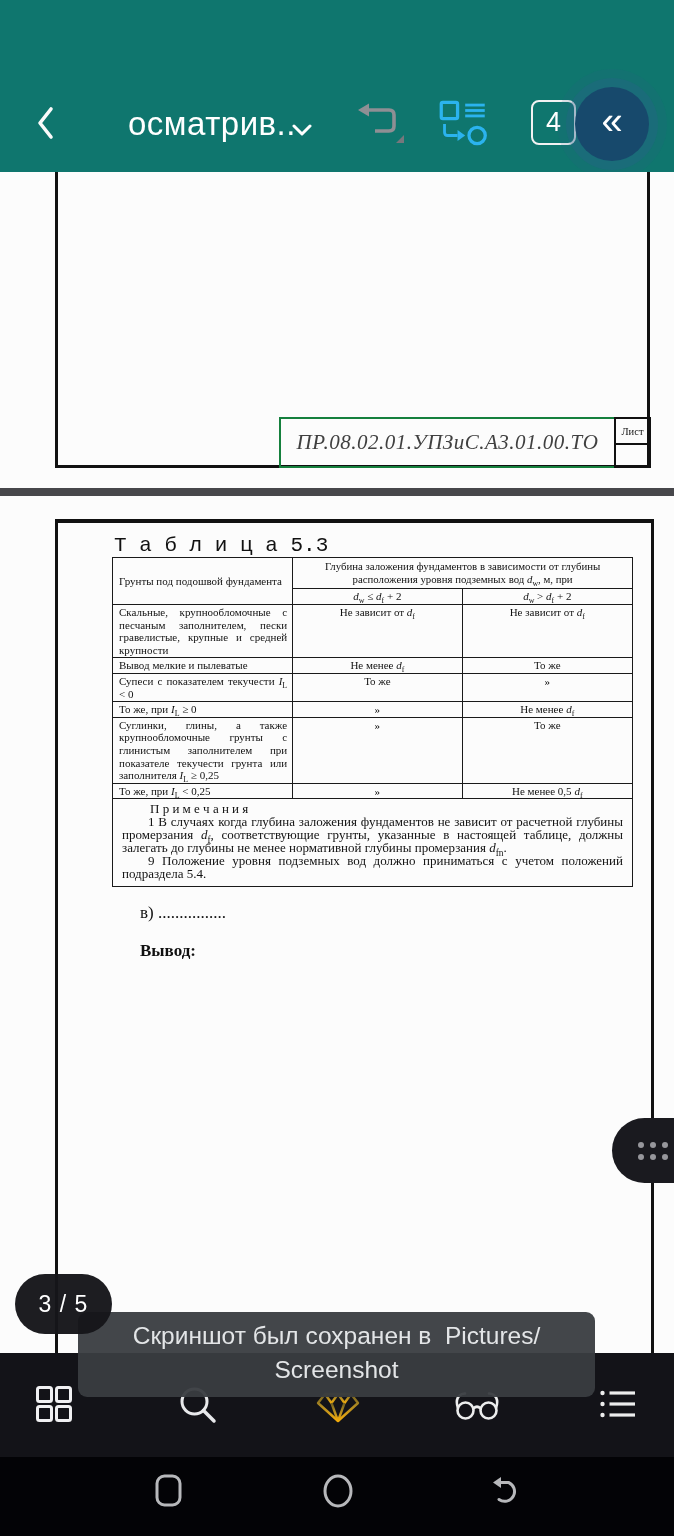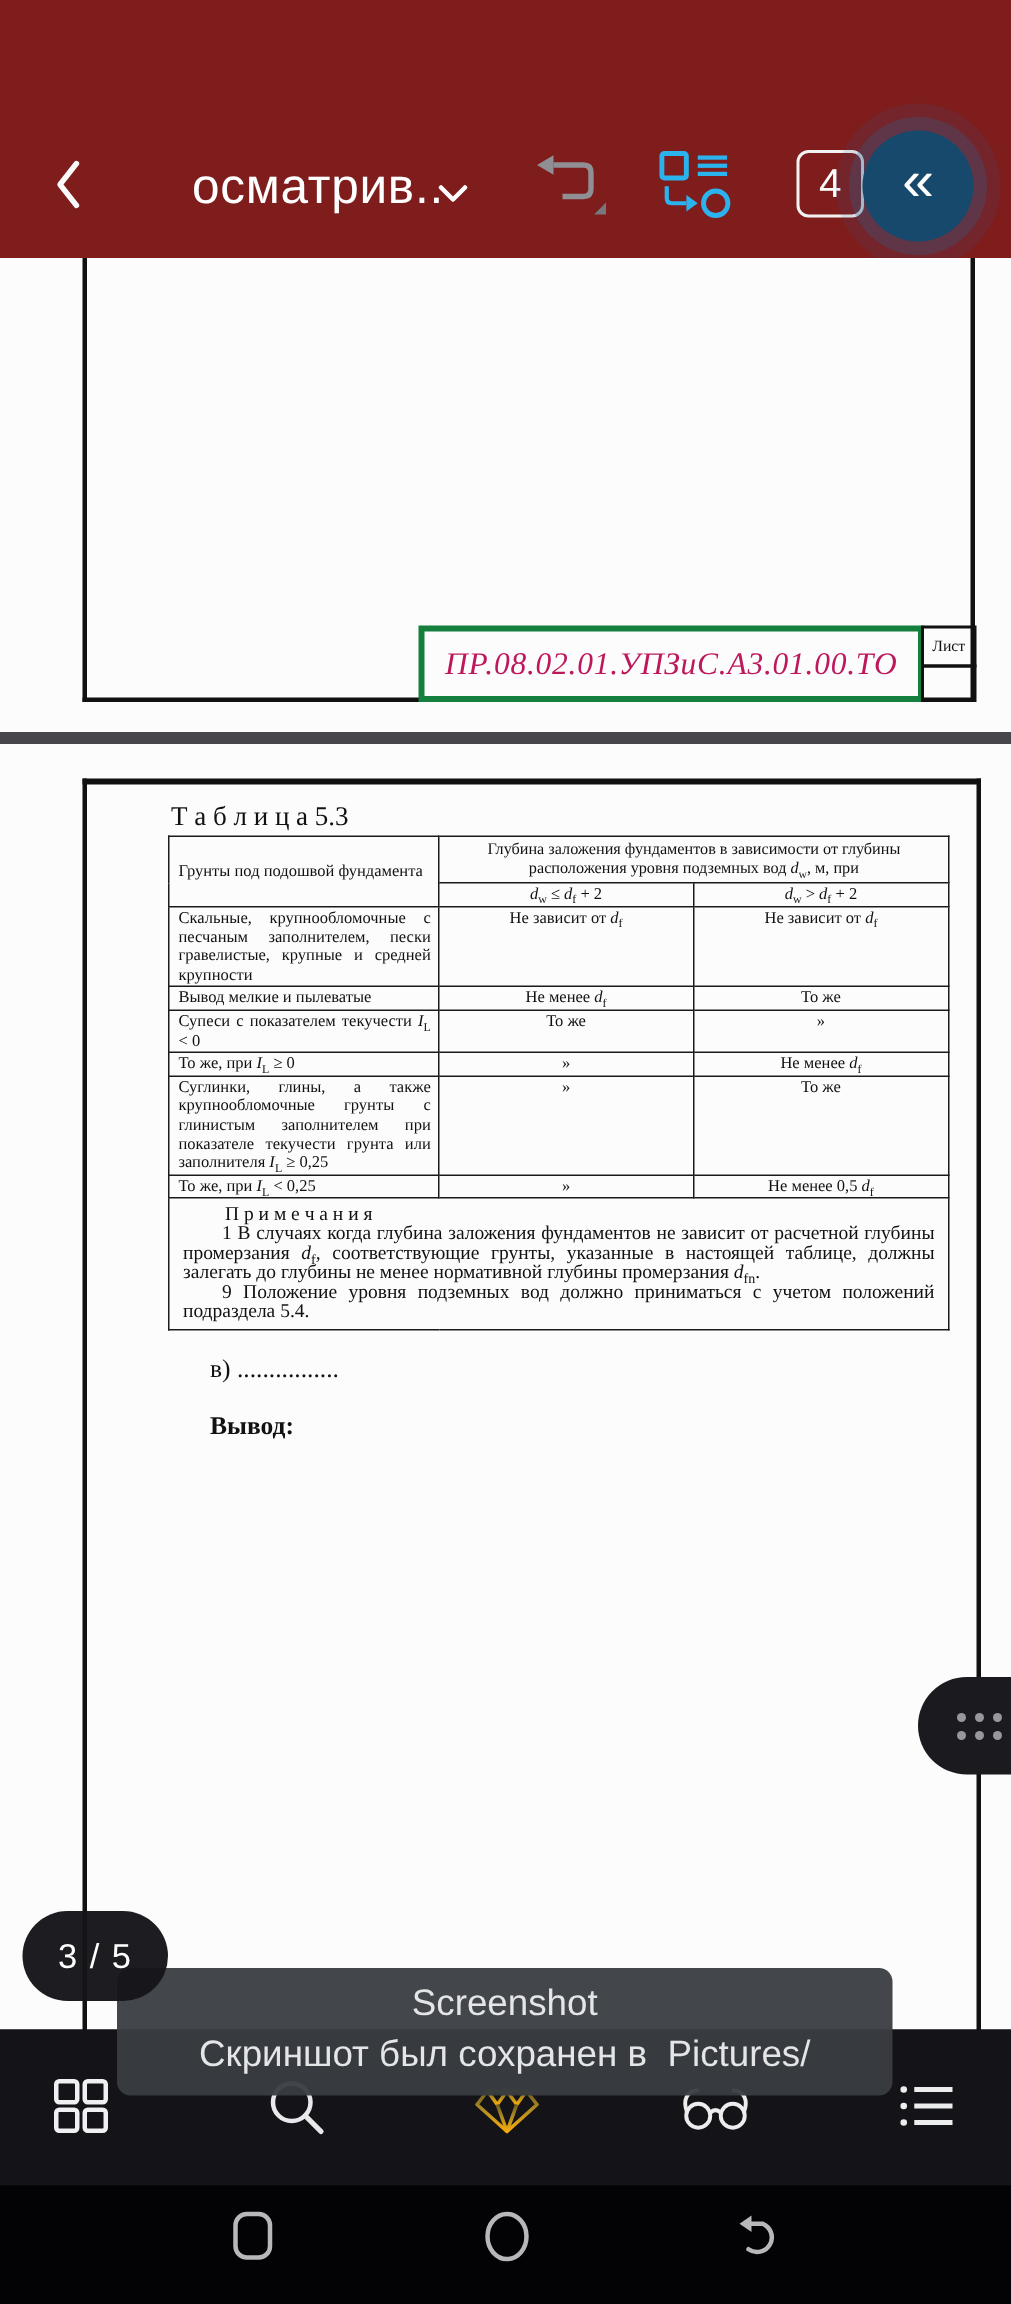--- a/index.html
+++ b/index.html
@@ -1,21 +1,21 @@
 <!DOCTYPE html>
 <html><head>
 <meta charset="utf-8">
 <style>
   html,body{margin:0;padding:0;background:#000;}
   .screen{position:relative;width:674px;height:1536px;background:#0c0c0f;overflow:hidden;
           font-family:"Liberation Sans",sans-serif;}
   .abs{position:absolute;}
 
   
-  .topbar{top:0;left:0;width:674px;height:172px;background:#7f1d1d;}
+  .topbar{top:0;left:0;width:674px;height:172px;background:#0f766e;}
   .iconbtn{display:flex;align-items:center;justify-content:center;background:none;border:none;padding:0;cursor:pointer;}
   .back-btn{left:22px;top:100px;width:48px;height:48px;}
   .title-wrap{left:128px;top:98px;height:52px;display:flex;align-items:center;color:#fff;}
   .title-text{font-size:33px;letter-spacing:.5px;}
   .title-chev{margin-left:-4px;margin-top:16px;}
   .undo-btn{left:350px;top:96px;width:58px;height:58px;}
   .view-btn{left:436px;top:97px;width:54px;height:54px;}
   .pagebox{left:531px;top:100px;width:45px;height:45px;border:2.5px solid #f2f2f2;border-radius:8px;
            color:#fff;font-size:27px;display:flex;align-items:center;justify-content:center;background:none;}
   .collapse-btn{left:575px;top:87px;width:74px;height:74px;border-radius:50%;background:#17496c;border:none;
@@ -26,30 +26,30 @@
   
   .page{left:0;width:674px;background:#fcfcfc;}
   .page1{top:172px;height:316px;}
   .page2{top:496px;height:857px;}
   .sep{top:488px;left:0;width:674px;height:8px;background:#47474b;}
   .fline{background:#111;}
   .p1-vl{left:55px;top:0;width:3px;height:296px;}
   .p1-vr{left:647px;top:0;width:3px;height:296px;}
   .p1-hb{left:55px;top:293px;width:595px;height:3px;}
   .titleblock{left:279px;top:245px;width:372px;height:51px;display:flex;}
-  .tb-main{flex:1;border:4px solid #15803d;display:flex;align-items:center;justify-content:center;
-    font-family:"Liberation Serif",serif;font-style:italic;font-size:21px;color:#be185d;letter-spacing:.5px;}
+  .tb-main{flex:1;border:2px solid #15803d;display:flex;align-items:center;justify-content:center;
+    font-family:"Liberation Serif",serif;font-style:italic;font-size:21px;color:#404040;letter-spacing:.5px;}
   .tb-right{width:35px;display:flex;flex-direction:column;border-radius:12px;}
   .tb-list{height:24px;border:2px solid #111;margin-left:-2px;display:flex;align-items:center;justify-content:center;
     font-family:"Liberation Serif",serif;font-size:10.5px;color:#111;}
   .tb-num{flex:1;border:2px solid #111;margin-left:-2px;margin-top:-2px;}
 
   .p2-frame{left:55px;top:23px;width:593px;height:834px;border-top:4px solid #111;
             border-left:3px solid #111;border-right:3px solid #111;}
-  .caption{left:114px;top:38px;font-family:Liberation Serif, serif;font-size:18px;color:#111;}
+  .caption{left:114px;top:38px;font-family:Liberation Mono, monospace;font-size:21px;color:#111;}
 
   table.t53{left:112px;top:61px;position:absolute;width:521px;border-collapse:collapse;
     font-family:"Liberation Serif",serif;font-size:11px;line-height:12.6px;color:#111;border:1.5px solid #111;}
   .t53 td{border:1px solid #1a1a1a;padding:1px 4px;}
   .t53 sub{font-size:.72em;line-height:0;}
   .t53 .c1h{width:172px;text-align:left;vertical-align:middle;padding-left:6px;}
   .t53 .spanh{text-align:center;font-size:10.8px;padding:1px 8px;height:28px;}
   .t53 .subh{text-align:center;height:15px;padding:0;}
   .t53 .cc1{text-align:justify;vertical-align:top;padding:1px 5px 1px 6px;}
   .t53 .cc{text-align:center;vertical-align:top;}
@@ -213,22 +213,22 @@
         <i></i>
         <i></i>
         <i></i>
         <i></i>
       </span>
   </button>
 
   <div class="abs pill">3 / 5</div>
 
   <div class="abs toast">
+    <div>Скриншот был сохранен в  Pictures/</div>
     <div>Screenshot</div>
-    <div>Скриншот был сохранен в  Pictures/</div>
   </div>
 
   <div class="abs botnav">
     <button class="iconbtn" style="left:34px;width:40px;">
       <span>
         <svg width="38" height="38" viewBox="0 0 38 38">
           <rect x="2.5" y="2.5" width="14" height="14" rx="2" fill="none" stroke="#f0f0f2" stroke-width="3"></rect>
           <rect x="21.5" y="2.5" width="14" height="14" rx="2" fill="none" stroke="#f0f0f2" stroke-width="3"></rect>
           <rect x="2.5" y="21.5" width="14" height="14" rx="2" fill="none" stroke="#f0f0f2" stroke-width="3"></rect>
           <rect x="21.5" y="21.5" width="14" height="14" rx="2" fill="none" stroke="#f0f0f2" stroke-width="3"></rect>

